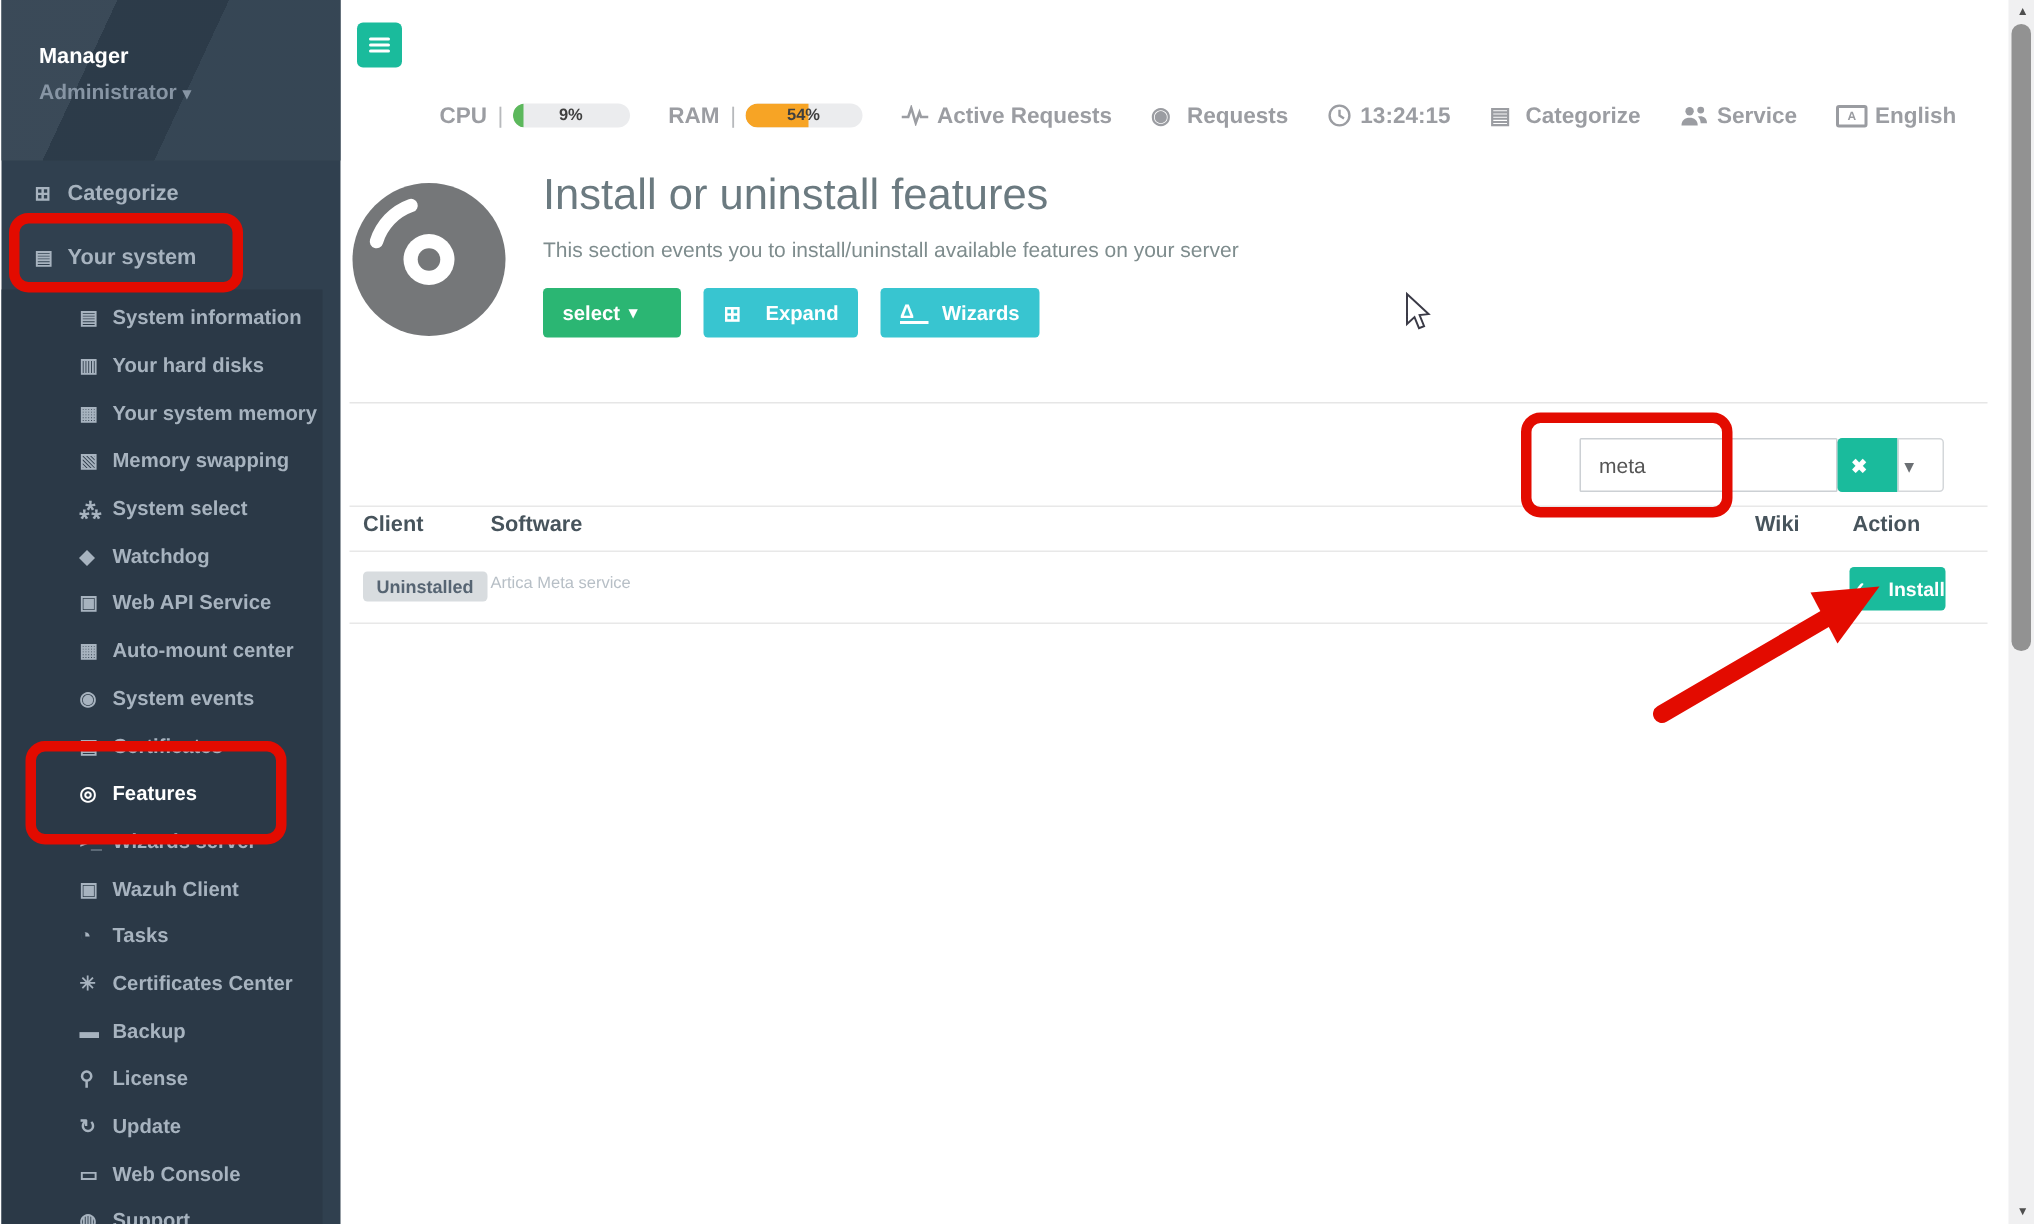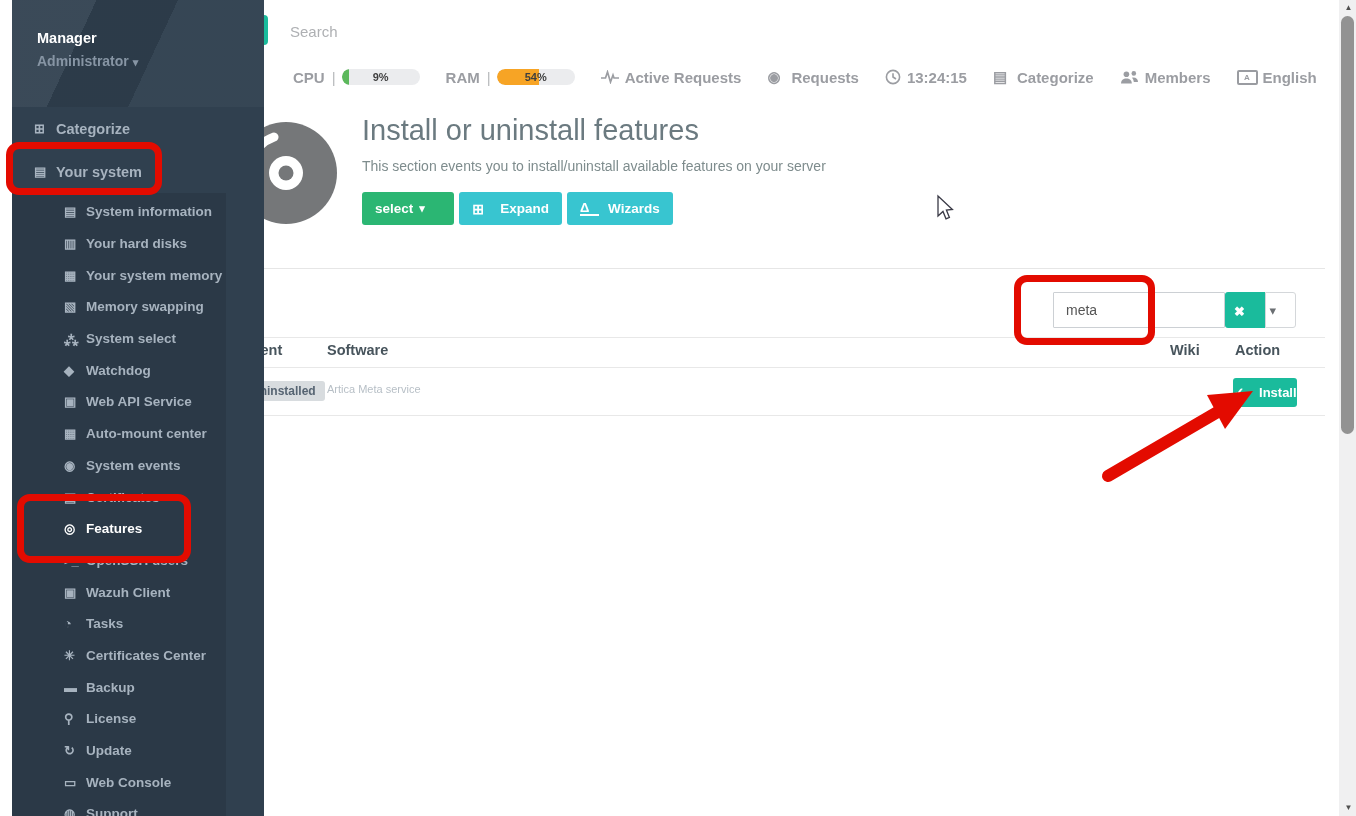--- a/index.html
+++ b/index.html
@@ -1,21 +1,21 @@
 <!DOCTYPE html>
 <html style="--teal: #1abb9c; --select_green: #2bb673; --cyan: #38c5d0; --cpu_green: #5cb85c; --ram_orange: #f7a425; --bell_orange: #f5a623; --badge_red: #ee4c50; --annotation_red: #e30b00; --sidebar_bg: #30404f; --sidebar_sub_bg: #2b3947; --sidebar_text: #a7b3bf; --topbar_text: #9b9da2; --title_gray: #6b7a80;"><head>
 <meta charset="utf-8">
 <style>
   * { margin:0; padding:0; box-sizing:border-box; }
   html,body { width:1356px; height:816px; overflow:hidden; background:#fff;
     font-family:"Liberation Sans", sans-serif; }
   .stage { position:relative; width:1356px; height:816px; background:#fff; overflow:hidden; }
 
   
-  .sidebar { position:absolute; left:12px; top:0; width:252px; height:816px;
+  .sidebar { position:absolute; left:1px; top:0; width:226px; height:816px;
     background:var(--sidebar_bg); z-index:2; }
   .user-panel { position:relative; height:107px;
     background:linear-gradient(115deg, rgba(255,255,255,.05) 0 28%, rgba(0,0,0,.08) 28% 55%, rgba(255,255,255,.03) 55%), var(--sidebar_bg); }
   .user-name { position:absolute; left:25px; top:30px; color:#fff; font-size:14.5px; font-weight:bold; }
   .user-role { position:absolute; left:25px; top:53px; color:#8removed5a2; color:#8795a4; font-size:14px; font-weight:bold; cursor:pointer; }
   .user-role .caret { font-size:11px; margin-left:4px; }
   .nav { position:absolute; left:0; top:107px; width:214px; }
   .nav-item { height:43px; display:flex; align-items:center; padding-left:22px;
     color:var(--sidebar_text); font-size:14.5px; font-weight:bold; cursor:pointer; }
   .subnav { background:var(--sidebar_sub_bg); padding-top:3px; }
@@ -48,21 +48,21 @@
   .ticon { margin-right:6px; display:inline-flex; align-items:center; }
   .gicon { font-size:15px; margin-right:5px; }
   .lang-card { display:inline-block; width:21px; height:15px; border:2px solid #9a9ca1; border-radius:2px;
     font-size:8px; line-height:11px; text-align:center; color:#9a9ca1; font-weight:bold; margin-right:5px; }
   .bell-wrap { position:relative; margin:0 10px; cursor:pointer; }
 
   
   .disc { position:absolute; left:20px; top:121px; cursor:default; }
   .page-title { position:absolute; left:148px; top:114px; font-size:29px; font-weight:normal; color:var(--title_gray); }
   .page-subtitle { position:absolute; left:148px; top:158px; font-size:14px; color:#7e8c8d; }
-  .btn-row { position:absolute; left:148px; top:192px; display:flex; gap:5px;justify-content:center; }
+  .btn-row { position:absolute; left:148px; top:192px; display:flex; gap:15px;justify-content:center; }
   .btn { height:33px; border:none; border-radius:3px; color:#fff; font-size:13.5px; font-weight:bold;
     padding:0 13px; cursor:pointer; display:flex; align-items:center; gap:6px; font-family:inherit; }
   .btn.select { background:var(--select_green); }
   .btn.cyan { background:var(--cyan); }
   .btn .bi { font-size:14px; }
   .btn .wiz { border-bottom:2px solid #fff; line-height:12px; font-size:13px; font-weight:bold; }
   .btn .caret { font-size:11px; }
 
   .divider { position:absolute; left:19px; top:268px; width:1092px; height:1px; background:#e6e6e6; }
 
@@ -157,21 +157,21 @@
         <div class="sub-item">
             <span class="gi">▤</span>
             <span>Certificates</span>
           </div>
         <div class="sub-item active">
             <span class="gi">◎</span>
             <span>Features</span>
           </div>
         <div class="sub-item">
             <span class="gi">&gt;_</span>
-            <span>OpenSSH users</span>
+            <span>Wizards server</span>
           </div>
         <div class="sub-item">
             <span class="gi">▣</span>
             <span>Wazuh Client</span>
           </div>
         <div class="sub-item">
             <span class="gi">◔</span>
             <span>Tasks</span>
           </div>
         <div class="sub-item">
@@ -202,21 +202,20 @@
     </div>
   </div>
 
   <div class="main">
 
     <button class="hamburger">
         <i></i>
         <i></i>
         <i></i>
       </button>
-    <input class="search-top" placeholder="Search" style="">
 
     <div class="statusbar">
       <div class="grp static">
         <span>CPU</span>
         <span class="sep">|</span>
         <span class="meter">
           <span class="fill cpu" style="width: 9%;"></span>
           <span class="pct">9%</span>
         </span>
       </div>
@@ -255,21 +254,21 @@
       </div>
       <div class="grp">
         <span class="ticon">
             <svg width="19" height="15" viewBox="0 0 19 15" fill="#9b9da2">
               <circle cx="6.4" cy="4.2" r="2.8"></circle>
               <path d="M1 13.6 c0-3.4 2.3-5.1 5.4-5.1 s5.4 1.7 5.4 5.1 z"></path>
               <circle cx="13.8" cy="3.4" r="2.3"></circle>
               <path d="M13.3 7.5 c2.9 0 4.7 1.6 4.7 4.6 h-4.2 c-.2-2-.8-3.5-2-4.4 z"></path>
             </svg>
           </span>
-        <span>Members</span>
+        <span>Service</span>
       </div>
       <div class="grp">
         <span class="lang-card">A</span>
         <span>English</span>
       </div>
       <div class="grp bell-wrap">
         <span><svg width="21" height="19" viewBox="0 0 21 19">
               <path fill="#f5a623" d="M10.5 0.5 c0.9 0 1.6 .7 1.6 1.5 2.9 .7 4.6 2.9 4.6 5.8 0 3.7 1 5.2 2.3 6.2 H2 c1.3-1 2.3-2.5 2.3-6.2 0-2.9 1.7-5.1 4.6-5.8 0-.8 .7-1.5 1.6-1.5 z M8.3 15.2 h4.4 c0 1.3-1 2.3-2.2 2.3 s-2.2-1-2.2-2.3 z"></path>
             </svg></span>
 

